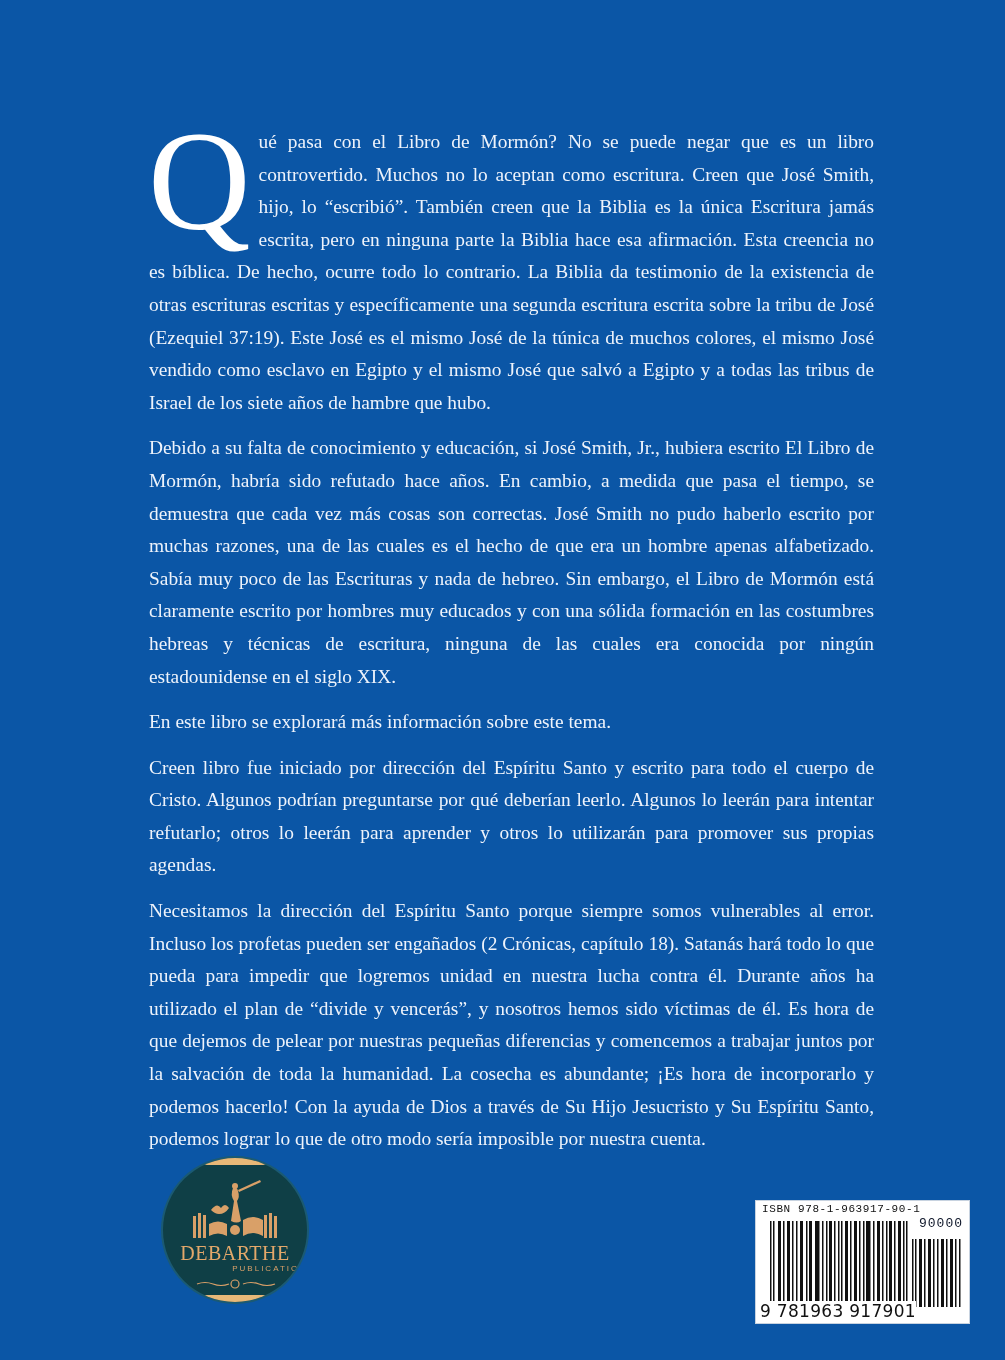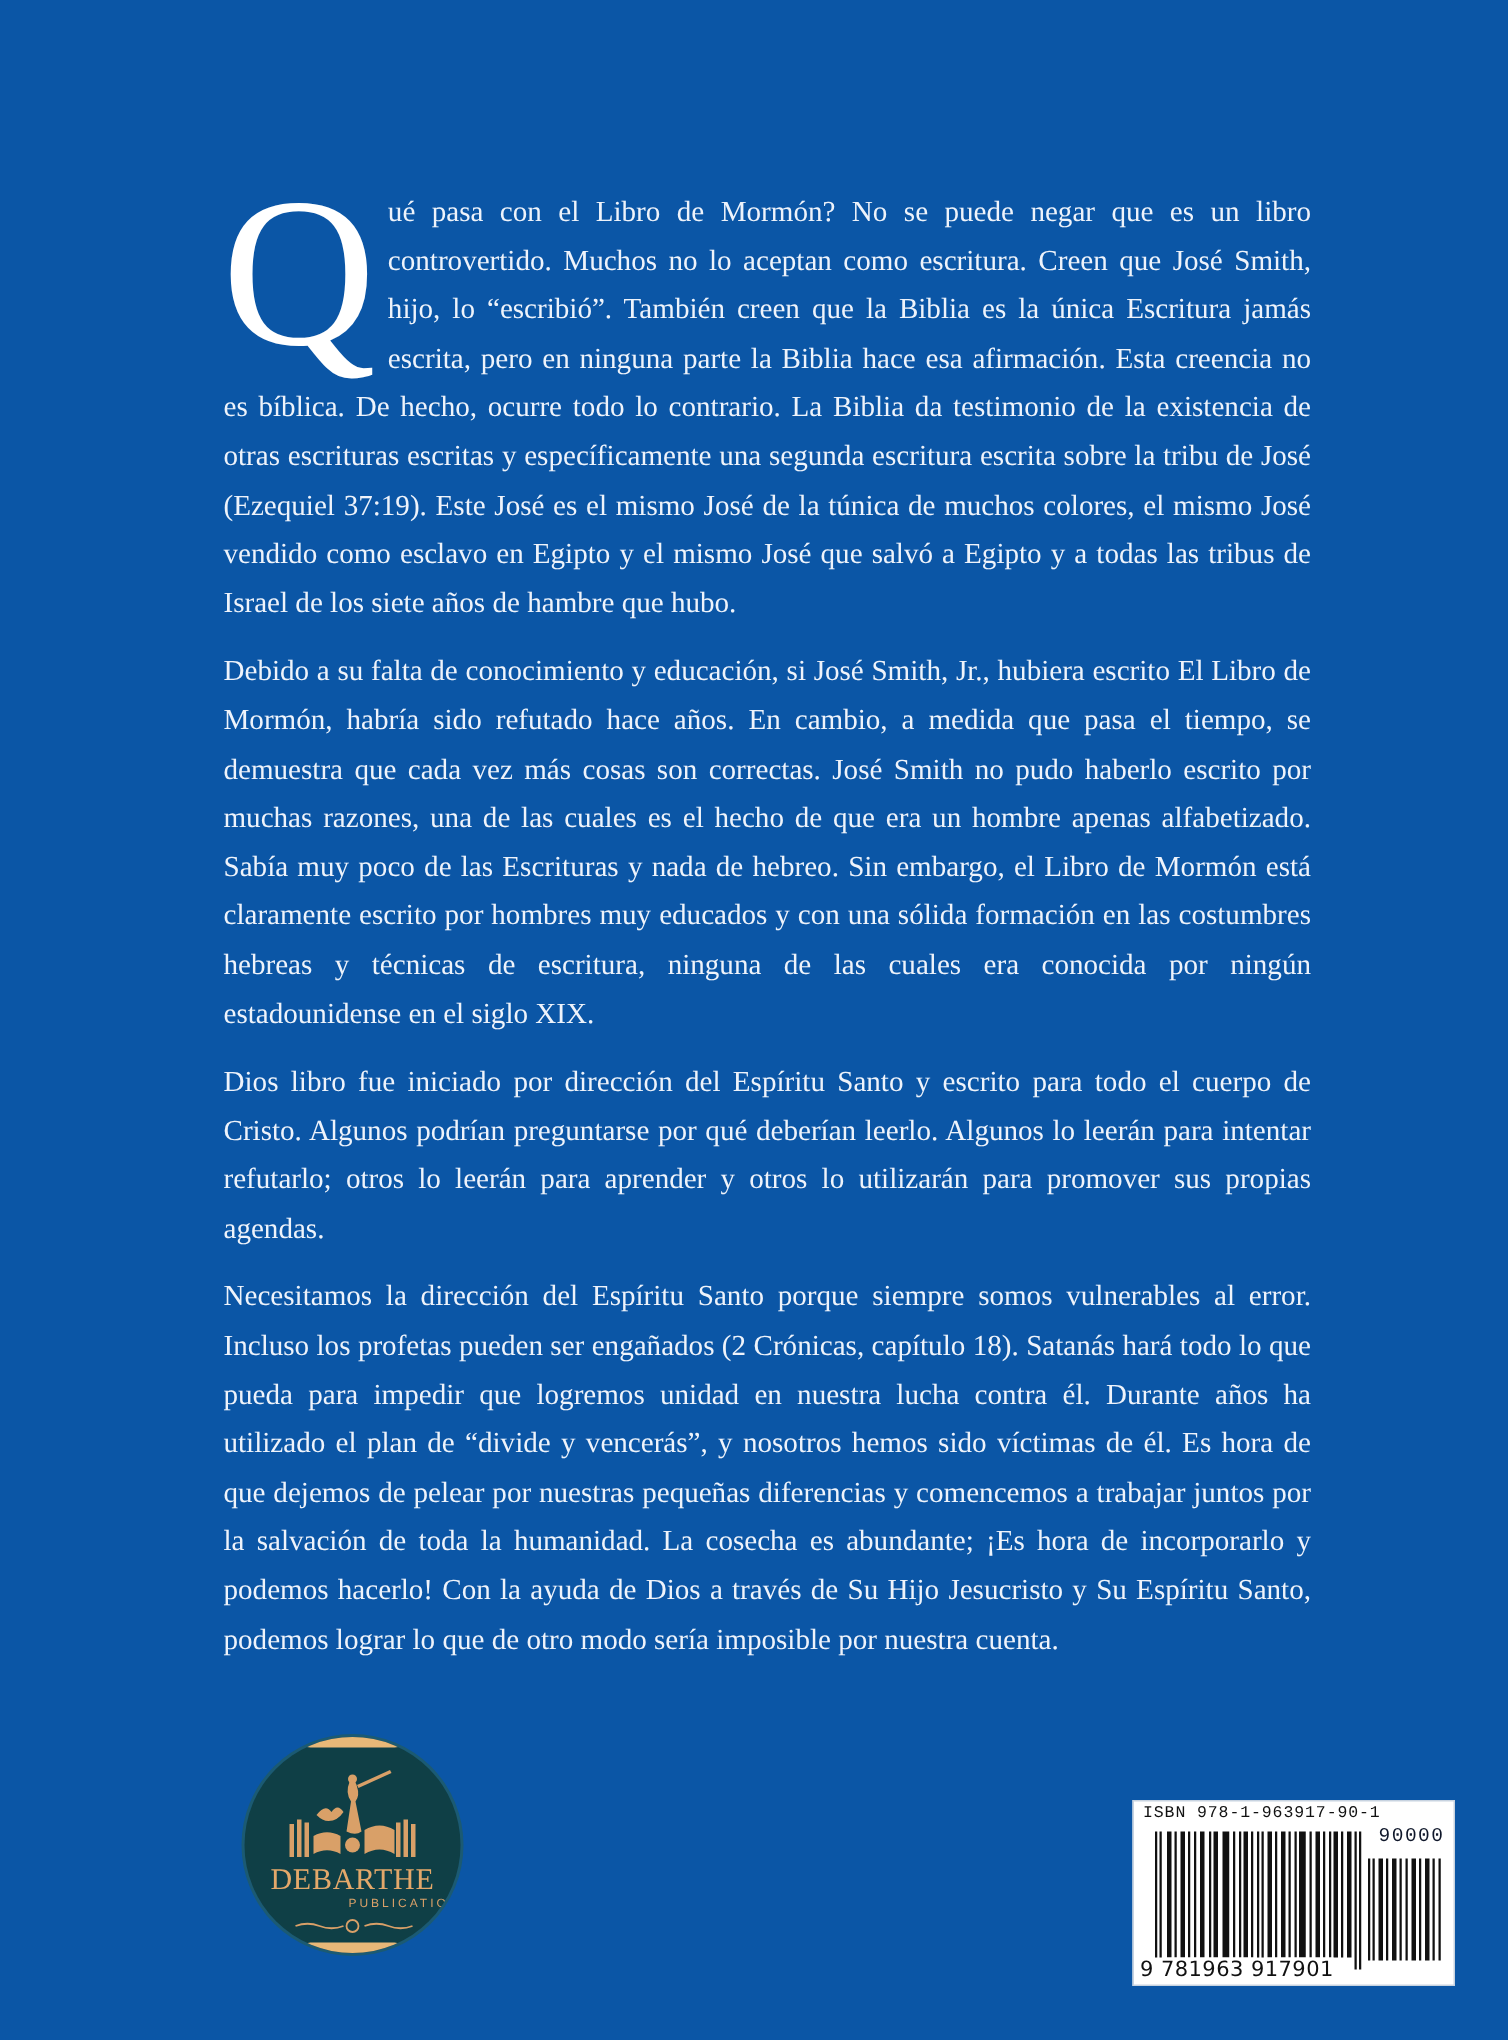--- a/index.html
+++ b/index.html
@@ -69,33 +69,34 @@
     font-size: 11px; color: #111; letter-spacing: 0.6px;
   }
   .price-code {
     position: absolute; right: 6px; top: 15px;
     font-family: "Liberation Mono", "DejaVu Sans Mono", monospace;
     font-size: 13px; color: #0f172a; letter-spacing: 1px;
   }
   .ean-digits {
     position: absolute; left: 4px; bottom: 2px;
     font-family: "DejaVu Sans", sans-serif;
-    font-size: 14px; color: #111; letter-spacing: 0.3px;
+    font-size: 17px; color: #111; letter-spacing: 0.3px;
     background: #fff;
     margin-top: 48px;
   }
   .bars { position: absolute; left: 0; top: 0; }
 </style>
 </head>
 <body>
 
 <div class="text-block">
   <p><span class="drop-cap">Q</span><span>ué pasa con el Libro de Mormón? No se puede negar que es un libro controvertido. Muchos no lo aceptan como escritura. Creen que José Smith, hijo, lo “escribió”. También creen que la Biblia es la única Escritura jamás escrita, pero en ninguna parte la Biblia hace esa afirmación. Esta creencia no es bíblica. De hecho, ocurre todo lo contrario. La Biblia da testimonio de la existencia de otras escrituras escritas y específicamente una segunda escritura escrita sobre la tribu de José (Ezequiel 37:19). Este José es el mismo José de la túnica de muchos colores, el mismo José vendido como esclavo en Egipto y el mismo José que salvó a Egipto y a todas las tribus de Israel de los siete años de hambre que hubo.</span></p>
   <p>Debido a su falta de conocimiento y educación, si José Smith, Jr., hubiera escrito El Libro de Mormón, habría sido refutado hace años. En cambio, a medida que pasa el tiempo, se demuestra que cada vez más cosas son correctas. José Smith no pudo haberlo escrito por muchas razones, una de las cuales es el hecho de que era un hombre apenas alfabetizado. Sabía muy poco de las Escrituras y nada de hebreo. Sin embargo, el Libro de Mormón está claramente escrito por hombres muy educados y con una sólida formación en las costumbres hebreas y técnicas de escritura, ninguna de las cuales era conocida por ningún estadounidense en el siglo XIX.</p>
-  <p>Dios libro fue iniciado por dirección del Espíritu Santo y escrito para todo el cuerpo de Cristo. Algunos podrían preguntarse por qué deberían leerlo. Algunos lo leerán para intentar refutarlo; otros lo leerán para aprender y otros lo utilizarán para promover sus propias agendas.</p>
+  <p>En este libro se explorará más información sobre este tema.</p>
+  <p>Creen libro fue iniciado por dirección del Espíritu Santo y escrito para todo el cuerpo de Cristo. Algunos podrían preguntarse por qué deberían leerlo. Algunos lo leerán para intentar refutarlo; otros lo leerán para aprender y otros lo utilizarán para promover sus propias agendas.</p>
   <p>Necesitamos la dirección del Espíritu Santo porque siempre somos vulnerables al error. Incluso los profetas pueden ser engañados (2 Crónicas, capítulo 18). Satanás hará todo lo que pueda para impedir que logremos unidad en nuestra lucha contra él. Durante años ha utilizado el plan de “divide y vencerás”, y nosotros hemos sido víctimas de él. Es hora de que dejemos de pelear por nuestras pequeñas diferencias y comencemos a trabajar juntos por la salvación de toda la humanidad. La cosecha es abundante; ¡Es hora de incorporarlo y podemos hacerlo! Con la ayuda de Dios a través de Su Hijo Jesucristo y Su Espíritu Santo, podemos lograr lo que de otro modo sería imposible por nuestra cuenta.</p>
 </div>
 
 <div class="logo">
   <div class="arc-top"></div>
   <svg width="144" height="144" viewBox="0 0 144 144">
 
     <g fill="#d9a068">
       <rect x="30" y="58" width="3" height="22"></rect>
       <rect x="35" y="55" width="3" height="25"></rect>

